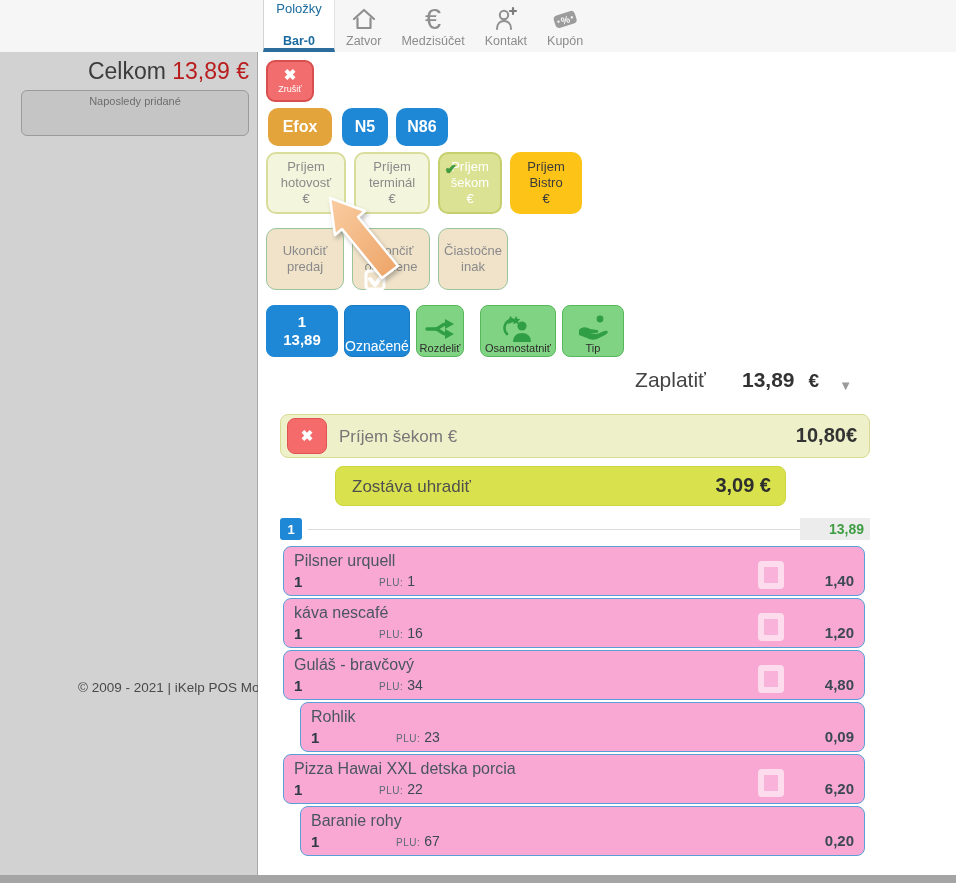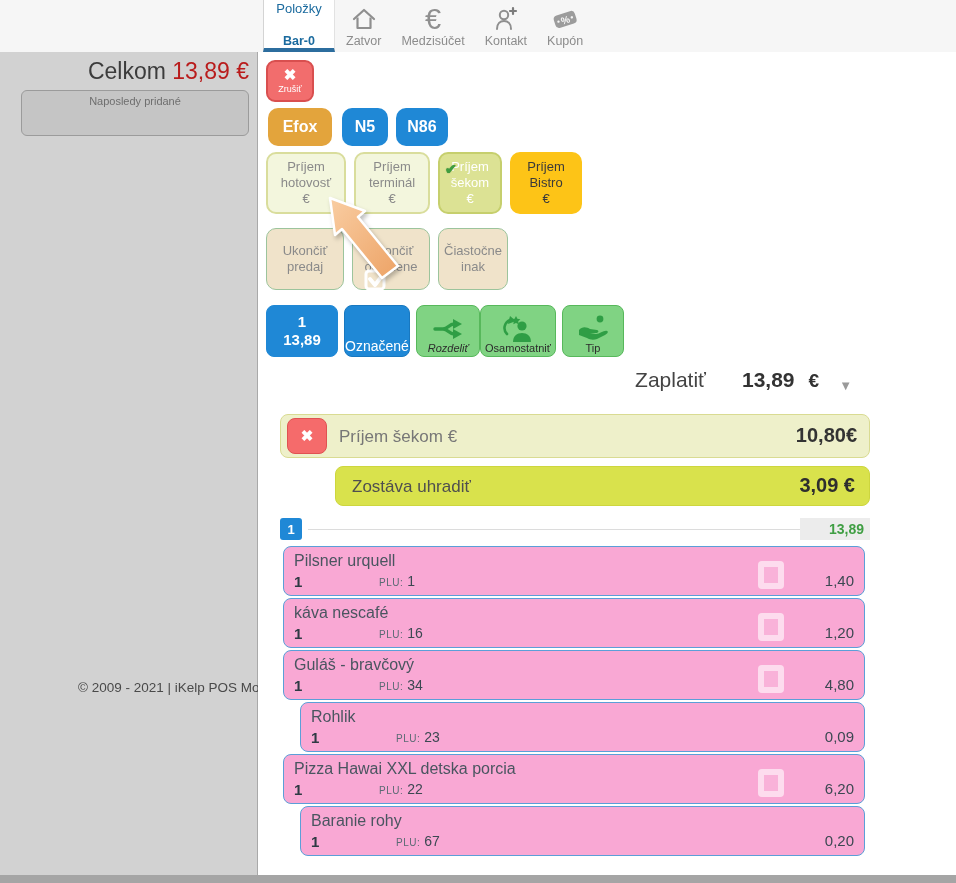--- a/index.html
+++ b/index.html
@@ -53,54 +53,54 @@
   .finb1{left:94px;width:78px;}
   .finb2{left:180px;width:70px;}
 
   .sel-btn{top:253px;height:52px;border-radius:8px;}
   .selb-count{left:8px;width:72px;background:#1f88d6;border:1px solid #1f88d6;color:#fff;font-weight:bold;font-size:15px;display:flex;flex-direction:column;align-items:center;justify-content:center;line-height:1.2;}
   .selb-blue{background:#1f88d6;border:1px solid #1878c0;display:flex;flex-direction:column;align-items:center;justify-content:flex-end;padding-bottom:2px;}
   .selb-marked{left:86px;width:66px;}
   .selb-marked .sl{color:#fff;font-size:14px;margin-top:45px;}
   .selb-green{background:#80d383;border:1px solid #57b85b;display:flex;flex-direction:column;align-items:center;justify-content:flex-end;padding-bottom:2px;}
   .selb-green .sl{color:#2c2c2c;font-size:11px;}
-  .selb-split{left:158px;width:64px;font-style:italic;}
+  .selb-split{left:158px;width:48px;}
   .selb-separate{left:222px;width:76px;}
   .selb-tip{left:304px;width:62px;}
 
   
   .pay-line{position:absolute;left:0;top:316px;width:698px;height:34px;display:flex;align-items:baseline;justify-content:flex-end;padding-right:104px;box-sizing:border-box;}
   .pay-line .pl{font-size:21px;color:#444;}
   .pay-line .pa{font-size:21px;font-weight:bold;color:#333;margin-left:36px;}
   .pay-line .pc{font-size:19px;font-weight:bold;color:#333;margin-left:14px;}
   .pay-line .dd{font-size:13px;color:#9a9a9a;margin-left:20px;cursor:pointer;align-self:center;}
 
   .pay-entry{position:absolute;left:22px;top:362px;width:590px;height:44px;background:#eef0ca;border:1px solid #d9db92;border-radius:8px;box-sizing:border-box;}
   .pay-entry .rm{position:absolute;left:6px;top:3px;width:40px;height:36px;background:#f56b6b;border:1px solid #e05252;border-radius:8px;color:#fff;font-weight:bold;font-size:15px;display:flex;align-items:center;justify-content:center;cursor:pointer;box-sizing:border-box;}
   .pay-entry .pm{position:absolute;left:58px;top:12px;font-size:17px;color:#777;}
   .pay-entry .pv{position:absolute;right:12px;top:9px;font-size:20px;font-weight:bold;color:#333;}
 
-  .remaining{position:absolute;left:77px;top:414px;width:535px;height:40px;background:#d9e24c;border:1px solid #cdd63e;border-radius:8px;box-sizing:border-box;}
+  .remaining{position:absolute;left:77px;top:414px;width:451px;height:40px;background:#d9e24c;border:1px solid #cdd63e;border-radius:8px;box-sizing:border-box;}
   .remaining .rl2{position:absolute;left:16px;top:10px;font-size:17px;color:#4f4f4f;}
   .remaining .rv{position:absolute;right:14px;top:7px;font-size:20px;font-weight:bold;color:#2e2e2e;}
 
   
   .group-header{position:absolute;left:22px;top:466px;width:590px;height:22px;display:flex;align-items:center;}
   .group-badge{width:22px;height:22px;background:#1f88d6;border-radius:3px;color:#fff;font-weight:bold;font-size:13px;display:flex;align-items:center;justify-content:center;}
   .group-line{flex:1;height:1px;background:#dcdcdc;margin:0 0 0 6px;}
   .group-total{width:70px;height:22px;background:#ececec;color:#3f9e43;font-weight:bold;font-size:14px;display:flex;align-items:center;justify-content:flex-end;padding-right:6px;box-sizing:border-box;}
 
   .item-row{position:absolute;left:25px;width:582px;height:50px;background:#f9a8d4;border:1px solid #5b9fd8;border-radius:8px;box-sizing:border-box;cursor:pointer;}
   .item-row.sub{left:42px;width:565px;}
   .item-name{position:absolute;left:10px;top:5px;font-size:16px;color:#4a5560;}
   .item-qty{position:absolute;left:10px;bottom:5px;font-size:15px;font-weight:bold;color:#2f3a44;}
   .item-plu{position:absolute;left:95px;bottom:6px;font-size:14px;color:#3c4852;}
   .item-plu .plu-lab{font-size:10px;color:#5a6a74;letter-spacing:.5px;}
   .item-check{position:absolute;right:80px;bottom:6px;width:14px;height:16px;border:6px solid rgba(255,255,255,.55);background:rgba(255,255,255,.12);border-radius:4px;cursor:pointer;}
-  .item-price{position:absolute;right:10px;bottom:6px;font-size:15px;color:#3c4852;}
+  .item-price{position:absolute;right:10px;bottom:6px;font-size:15px;color:#3c4852;font-weight:bold;}
 
   .cursor-arrow{position:absolute;left:64px;top:142px;width:92px;height:110px;z-index:50;pointer-events:none;filter:drop-shadow(2px 3px 2px rgba(0,0,0,.25));}
   svg{display:block;}
 </style>
 </head>
 <body>
 
 <div class="screen">
 
   <div class="toolbar">

